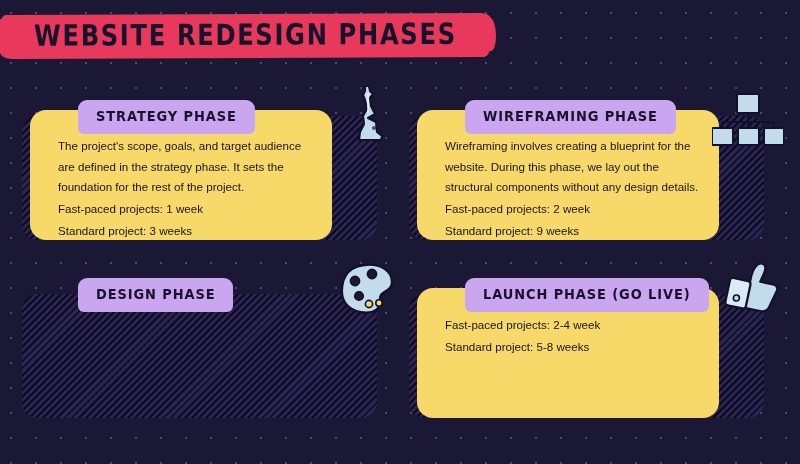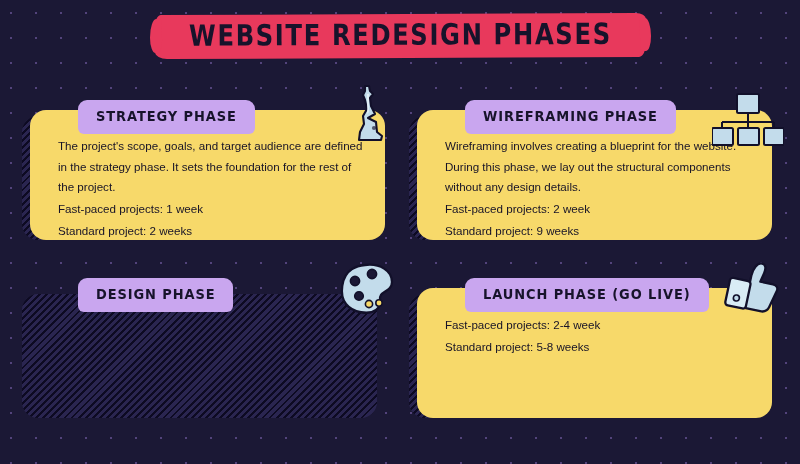--- a/index.html
+++ b/index.html
@@ -26,21 +26,20 @@
     overflow: hidden;
   }
 
   
   .banner-wrap {
     position: absolute;
     left: 0;
     top: 14px;
     width: 800px;
     display: flex;
-    justify-content: center;
   }
   .banner {
     position: relative;
     background: #e8395c;
     padding: 7px 34px 10px 34px;
     border-radius: 6px 10px 7px 12px / 12px 6px 14px 7px;
     transform: rotate(-0.25deg);
   }
   .banner::before {
     
@@ -103,21 +102,21 @@
       #0d0a22 0px, #0d0a22 2px,
       #2a2550 2px, #2a2550 5px
     );
     z-index: 0;
   }
 
   .card-body {
     position: absolute;
     left: 0;
     top: 22px;
-    width: 355px;
+    width: 302px;
     height: 130px;
     background: #f7d96a;
     border-radius: 16px;
     z-index: 2;
     box-sizing: border-box;
     padding: 26px 20px 10px 28px;
   }
 
   .card-tab {
     position: absolute;
@@ -183,21 +182,21 @@
   </div>
 
   <div class="grid">
 
     <div class="card">
       <div class="card-shadow"></div>
       <div class="card-body">
         <p class="card-text">
           <span class="lead">The project's scope, goals, and target audience are defined in the strategy phase. It sets the foundation for the rest of the project.</span>
           <span class="stat-line"><b>Fast-paced projects</b><span>: 1 week</span></span>
-          <span class="stat-line"><b>Standard project</b><span>: 2 weeks</span></span>
+          <span class="stat-line"><b>Standard project</b><span>: 3 weeks</span></span>
         </p>
       </div>
       <div class="card-tab">
         <span class="card-tab-label">STRATEGY PHASE</span>
       </div>
 
       <svg class="card-icon icon-chess" width="46" height="62" viewBox="0 0 46 62">
         <g stroke="#12102a" stroke-width="2.1" stroke-linejoin="round" fill="#c3dceb">
           <path d="M20 4 L24 4 L25 9 L28 12 L25 16 L26 24 L30 32 L23 36 L31 40 L32 50 L37 54 L36 58 L14 58 L15 50 L19 42 L18 34 L22 27 L20 18 L18 13 L20 9 Z"></path>
         </g>

